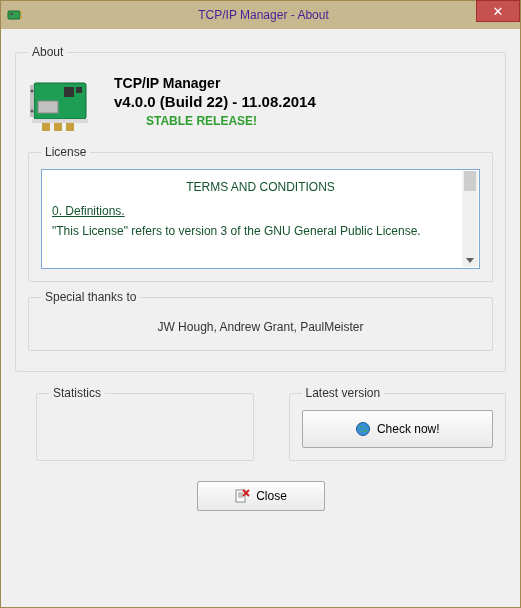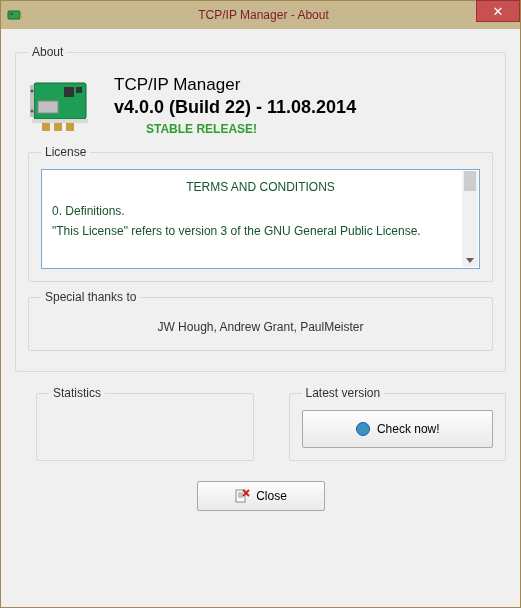--- a/index.html
+++ b/index.html
@@ -30,21 +30,21 @@
     position: relative;
   }
   .titlebar-icon {
     width: 16px;
     height: 16px;
     margin-right: 6px;
   }
   .titlebar-title {
     flex: 1;
     text-align: center;
-    color: #7f1d1d;
+    color: #4c1d95;
     font-size: 12px;
     margin-left: -22px;
   }
   .titlebar-close {
     width: 44px;
     height: 22px;
     background: #c75050;
     color: #fff;
     border: 1px solid #a03030;
     display: flex;
@@ -81,27 +81,27 @@
     gap: 14px;
     margin-bottom: 8px;
     margin-top: 4px;
   }
   .nic-icon {
     width: 72px;
     height: 64px;
     flex-shrink: 0;
   }
   .app-title {
-    font-size: 17px;
-    font-weight: normal;
+    font-size: 14px;
+    font-weight: bold;
     color: #000;
     margin: 2px 0 2px 0;
   }
   .app-version {
-    font-size: 18px;
+    font-size: 15px;
     font-weight: bold;
     color: #000;
     margin: 2px 0 4px 0;
     text-align: right;
   }
   .app-release {
     font-size: 12px;
     font-weight: bold;
     color: #2e9e2e;
     margin-left: 32px;
@@ -149,20 +149,21 @@
   .license-scrollbar .arrow-down {
     bottom: 4px;
     border-top: 5px solid #606060;
   }
   .license-heading {
     text-align: center;
     margin: 2px 0 10px 0;
   }
   .license-def {
     margin: 6px 0;
+    text-decoration: underline;
   }
   .license-para {
     margin: 6px 24px 0 0;
   }
   .thanks-text {
     text-align: center;
     padding: 6px 0 4px 0;
   }
   .bottom-row {
     display: flex;

